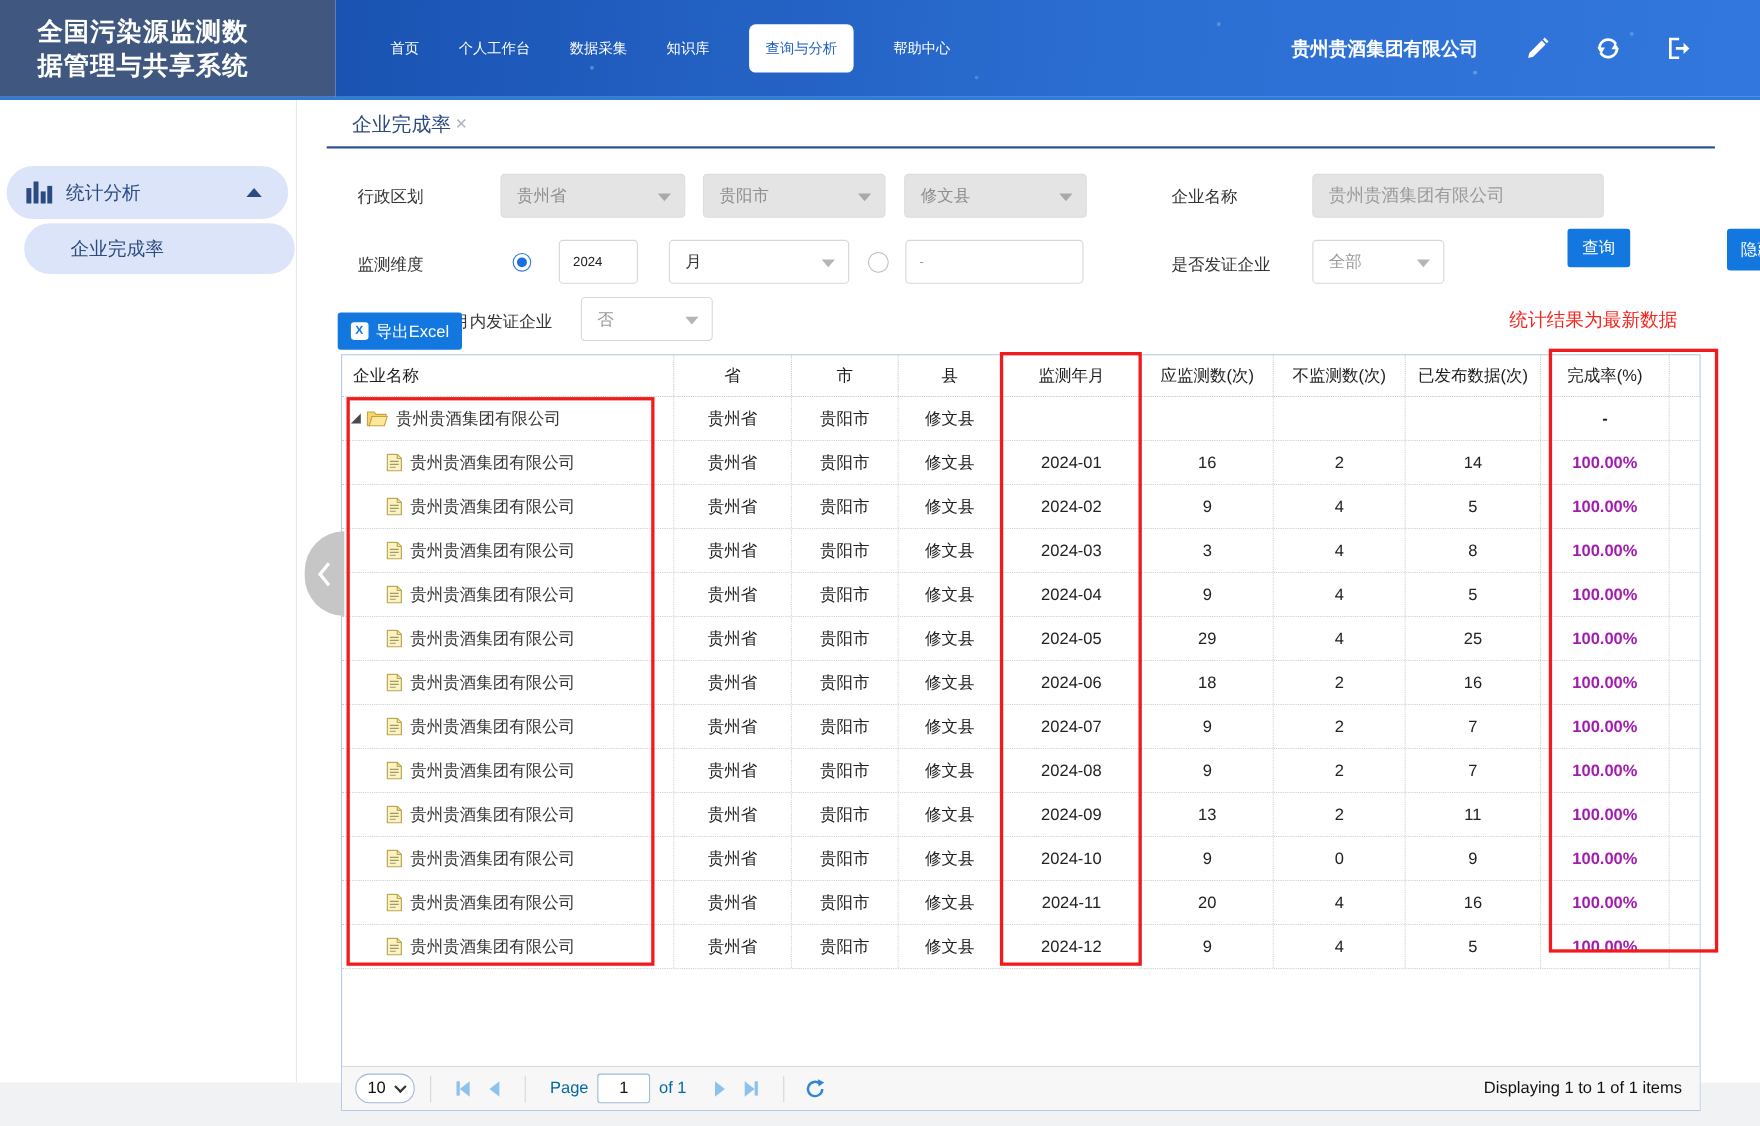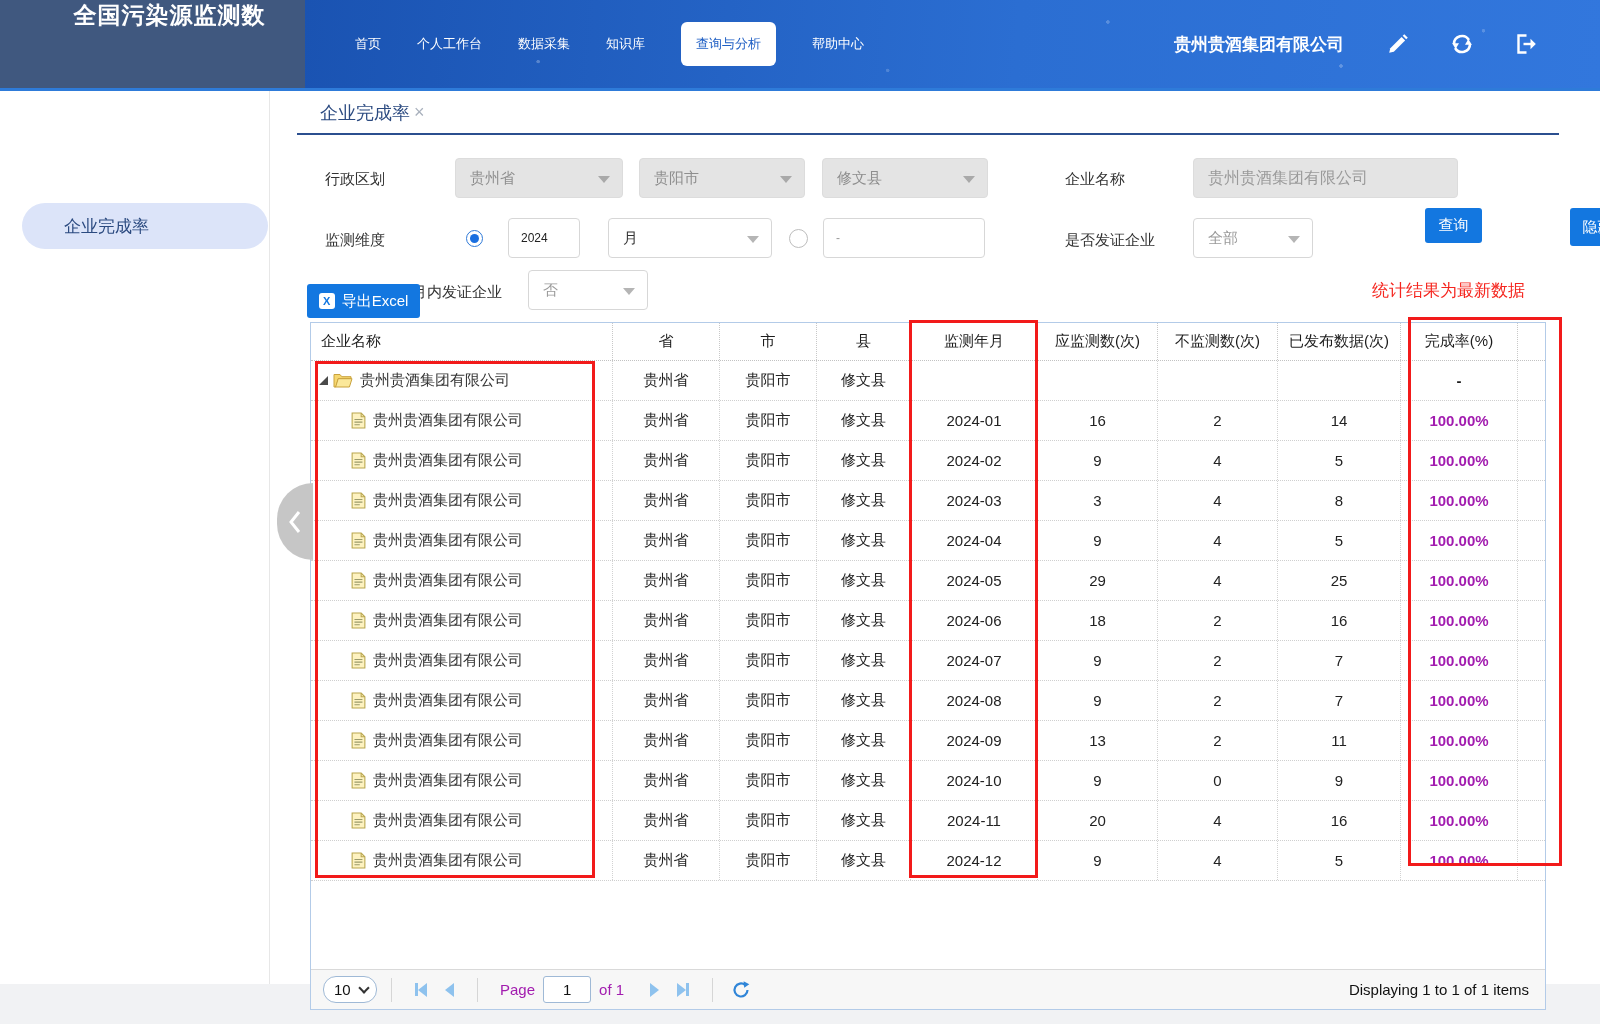--- a/index.html
+++ b/index.html
@@ -3,21 +3,21 @@
 <meta charset="utf-8">
 <style>
   * { margin:0; padding:0; box-sizing:border-box; }
   html,body { width:1600px; height:1024px; }
   body { font-family:"Liberation Sans","DejaVu Sans",sans-serif; background:#fff; }
   #app { position:relative; width:1600px; height:1024px; overflow:hidden; background:#fff; }
 
   
   .hdr { position:absolute; left:0; top:0; width:1600px; height:88px; }
   .logo { position:absolute; left:0; top:0; width:305px; height:88px; background:#40587f;
-          display:flex; flex-direction:row; justify-content:center; padding-left:34px; }
+          display:flex; flex-direction:column; justify-content:center; padding-left:34px; }
   .logo div { color:#fff; font-size:23px; font-weight:bold; line-height:31px; letter-spacing:1px; }
   .nav { position:absolute; left:305px; top:0; width:1295px; height:88px;
          background:linear-gradient(95deg,#1a53b2 0%,#2b6ed2 55%,#3277dd 100%); display:flex; align-items:center; }
   .nav::before{ content:""; position:absolute; inset:0;
      background:
        radial-gradient(circle at 18% 70%, rgba(255,255,255,.25) 1.5px, transparent 2px),
        radial-gradient(circle at 62% 25%, rgba(255,255,255,.22) 1.5px, transparent 2px),
        radial-gradient(circle at 80% 75%, rgba(255,255,255,.25) 1.5px, transparent 2px),
        radial-gradient(circle at 91% 35%, rgba(255,255,255,.2) 1.5px, transparent 2px),
        radial-gradient(circle at 45% 80%, rgba(255,255,255,.18) 1.5px, transparent 2px);
@@ -99,21 +99,21 @@
   
   .pager { height:40px; border-top:1px solid #d9d9d9; background:#f7f7f7; display:flex; align-items:center; padding:0 12px; }
   .pg-size { position:relative; width:54px; height:27px; background:#fff; border:1px solid #9fb9d6; border-radius:13px;
              display:flex; align-items:center; padding-left:10px; font-size:15px; color:#111; cursor:pointer; }
   .pg-size .vchev { position:absolute; right:8px; top:7px; width:8px; height:8px; border-right:2px solid #333; border-bottom:2px solid #333; transform:rotate(45deg); }
   .pg-sep { width:1px; height:24px; background:#d6d6d6; margin:0 14px; }
   .pg-btn { display:flex; align-items:center; cursor:pointer; margin:0 9px; }
   .tri-l { width:0; height:0; border-top:7px solid transparent; border-bottom:7px solid transparent; border-right:9px solid #8ec2ee; }
   .tri-r { width:0; height:0; border-top:7px solid transparent; border-bottom:7px solid transparent; border-left:9px solid #8ec2ee; }
   .bar-v { width:3px; height:13px; background:#8ec2ee; }
-  .pg-word { font-size:15px; color:#a21caf; margin:0 8px; }
+  .pg-word { font-size:15px; color:#0369a1; margin:0 8px; }
   .pg-input { width:48px; height:27px; border:1px solid #9fb9d6; border-radius:3px; text-align:center; font-size:15px; color:#111;
               font-family:"Liberation Sans","DejaVu Sans",sans-serif; background:#fff; }
   .pg-refresh { width:20px; height:20px; cursor:pointer; margin-left:4px; }
   .pg-summary { margin-left:auto; font-size:15px; color:#111; padding-right:4px; }
 
   
   .collapse-handle { position:absolute; left:277px; top:483px; width:36px; height:77px; background:#c6c6c6;
                      border-radius:40px 0 0 40px; z-index:4; display:flex; align-items:center; justify-content:center; cursor:pointer; }
   .redbox { position:absolute; border:3px solid #f21a1a; z-index:5; pointer-events:none; }
   .rb1 { left:315px; top:361px; width:280px; height:517px; }
@@ -121,20 +121,21 @@
   .rb3 { left:1408px; top:317px; width:154px; height:549px; }
 </style>
 </head>
 <body>
 
 <div id="app">
 
   <div class="hdr">
     <div class="logo">
       <div>全国污染源监测数</div>
+      <div>据管理与共享系统</div>
     </div>
     <div class="nav">
       <div class="nav-items">
         <div class="nav-item">首页</div>
         <div class="nav-item">个人工作台</div>
         <div class="nav-item">数据采集</div>
         <div class="nav-item">知识库</div>
         <div class="nav-item active">查询与分析</div>
         <div class="nav-item">帮助中心</div>
       </div>
@@ -154,20 +155,30 @@
           <path d="M12.5 3.5H4.5v17h8" stroke="#fff" stroke-width="2.4" fill="none"></path>
           <path d="M9.5 12h10" stroke="#fff" stroke-width="2.4" fill="none"></path>
           <polygon points="16.5,6.8 21.8,12 16.5,17.2" fill="#fff"></polygon>
         </svg>
       </div>
     </div>
   </div>
   <div class="hdr-line"></div>
 
   <div class="sidebar">
+    <div class="side-item si-2">
+      <svg class="side-ico" viewBox="0 0 26 26">
+        <rect x="2" y="9" width="4.5" height="14" fill="#2b4a80"></rect>
+        <rect x="8.5" y="3" width="4.5" height="20" fill="#2b4a80"></rect>
+        <rect x="15" y="12" width="4.5" height="11" fill="#2b4a80"></rect>
+        <rect x="21" y="7" width="4.5" height="16" fill="#2b4a80"></rect>
+      </svg>
+      <span>统计分析</span>
+      <span class="chev-up"></span>
+    </div>
     <div class="si-sub">
       <span>企业完成率</span>
     </div>
   </div>
 
   <div class="strip"></div>
   <div class="content"></div>
 
   <div class="tab-label">企业完成率</div>
   <div class="tab-close">×</div>

